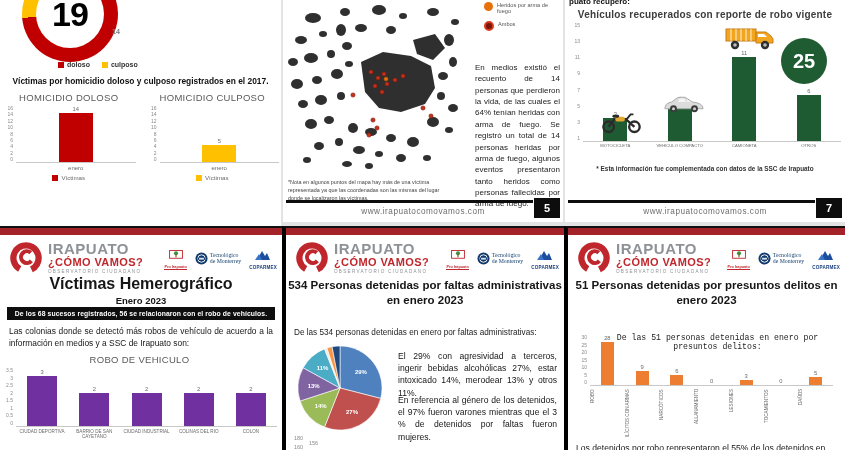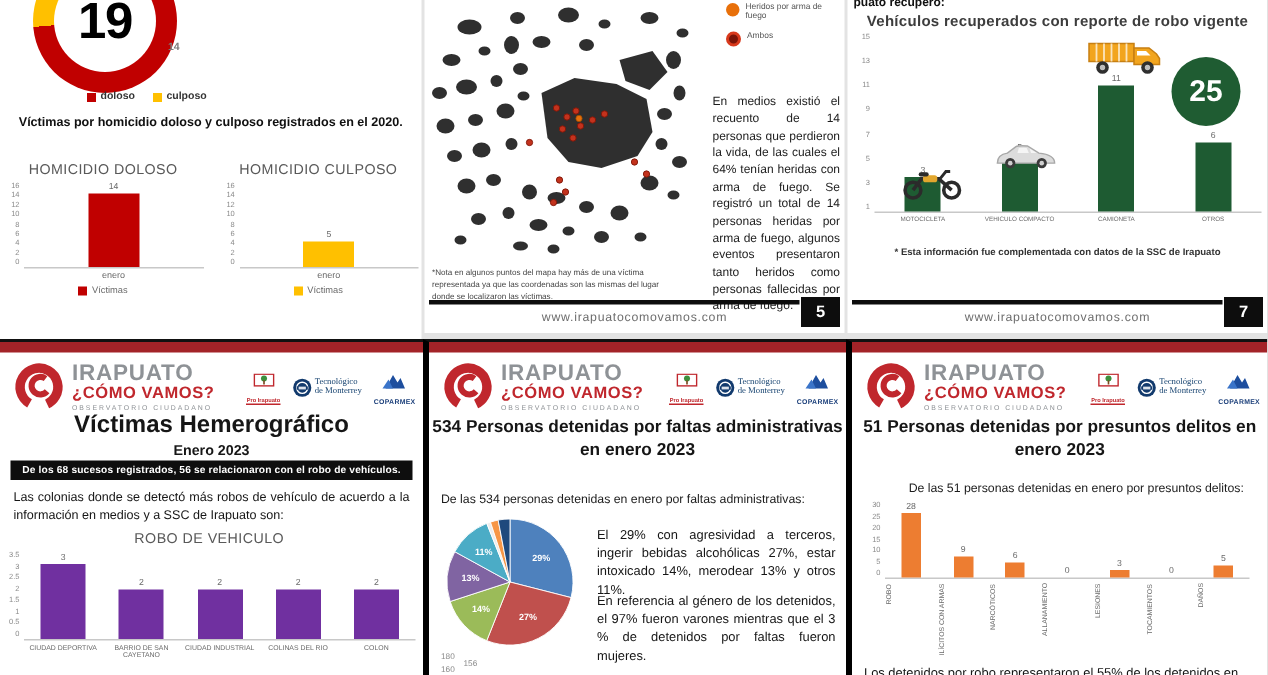--- a/index.html
+++ b/index.html
@@ -26,21 +26,21 @@
   .gauge-hole{position:absolute;inset:14px;background:#fff;border-radius:50%;display:flex;align-items:center;justify-content:center;}
   .gauge-num{font-size:34px;font-weight:bold;color:#000;letter-spacing:-1px;}
   .gauge-sub{position:absolute;right:1px;bottom:10px;font-size:7px;color:#7d7d7d;font-weight:bold;}
   .p3-intro{position:absolute;top:1px;left:118px;width:158px;font-size:8px;line-height:1.4;
             text-align:justify;font-weight:bold;color:#1c1c1c;margin:0;}
   .p3-legend{position:absolute;top:61px;left:58px;display:flex;gap:12px;font-size:7px;color:#333;font-weight:bold;align-items:center;}
   .li{display:flex;align-items:center;gap:3px;}
   .sq{width:6px;height:6px;display:inline-block;}
   .p3-sect{position:absolute;top:76px;left:2px;right:2px;text-align:center;font-size:8.4px;
            font-weight:bold;color:#101010;margin:0;}
-  .p3-charts{position:absolute;top:92px;left:2px;right:2px;display:flex;gap:10px;margin-top:16px;}
+  .p3-charts{position:absolute;top:92px;left:2px;right:2px;display:flex;gap:10px;}
   .p3-charts .bchart{flex:1;}
 
   
   .bc-title{text-align:center;color:#595959;font-size:9.5px;margin-bottom:3px;letter-spacing:.3px;}
   .big .bc-title{font-size:10px;font-weight:bold;color:#3d3d3d;letter-spacing:.2px;}
   .mid .bc-title{font-size:9.5px;color:#595959;}
   .bc-body{display:flex;}
   .bc-axis{display:flex;flex-direction:column;justify-content:space-between;align-items:flex-end;
            padding-right:3px;font-size:5px;color:#8a8a8a;width:14px;box-sizing:border-box;line-height:1;}
   .bc-main{flex:1;display:flex;flex-direction:column;}
@@ -104,21 +104,21 @@
   .f-title{position:absolute;top:50px;left:2px;right:2px;text-align:center;font-size:11.5px;font-weight:bold;color:#161616;line-height:1.3;}
   .f-lead{position:absolute;top:100px;left:8px;right:6px;font-size:8.2px;color:#1c1c1c;margin:0;}
   #pie{position:absolute;left:12px;top:118px;}
   .pie-lbl{fill:#fff;font-size:6px;font-weight:bold;text-anchor:middle;font-family:"Liberation Sans",sans-serif;}
   .f-body1{position:absolute;top:122px;left:112px;right:7px;font-size:8.6px;line-height:1.42;text-align:justify;color:#161616;margin:0;}
   .f-body2{position:absolute;top:166px;left:112px;right:7px;font-size:8.6px;line-height:1.42;text-align:justify;color:#161616;margin:0;}
   .f-tick{position:absolute;font-size:5.5px;color:#8a8a8a;}
 
   
   .d-title{position:absolute;top:50px;left:4px;right:4px;text-align:center;font-size:11.5px;font-weight:bold;color:#161616;line-height:1.3;}
-  .d-lead{position:absolute;top:93px;left:32px;right:10px;text-align:center;font-size:8.2px;color:#1c1c1c;margin:0;}
+  .d-lead{position:absolute;top:93px;left:32px;right:10px;text-align:center;font-size:8.2px;color:#1c1c1c;margin:12px;font-family:Liberation Mono, monospace;}
   #c6{position:absolute;top:107px;left:8px;right:12px;}
   .d-body{position:absolute;top:215px;left:8px;right:8px;font-size:8.6px;text-align:justify;color:#161616;margin:0;}
 </style>
 </head>
 <body>
 
 <div class="stage">
 
   <section class="tile" id="t1">
     <div class="gauge-wrap">
@@ -131,21 +131,21 @@
     <div class="p3-legend">
       <span class="li">
           <span class="sq" style="background:#C00000"></span>
           <span>doloso</span>
         </span>
       <span class="li">
           <span class="sq" style="background:#FFC000"></span>
           <span>culposo</span>
         </span>
     </div>
-    <h3 class="p3-sect">Víctimas por homicidio doloso y culposo registrados en el 2020.</h3>
+    <h3 class="p3-sect">Víctimas por homicidio doloso y culposo registrados en el 2017.</h3>
     <div class="p3-charts">
       <div class="bchart small">
           <div class="bc-title">HOMICIDIO DOLOSO</div>
           <div class="bc-body">
             <div class="bc-axis" style="height:56px">
               <span>16</span>
               <span>14</span>
               <span>12</span>
               <span>10</span>
               <span>8</span>

